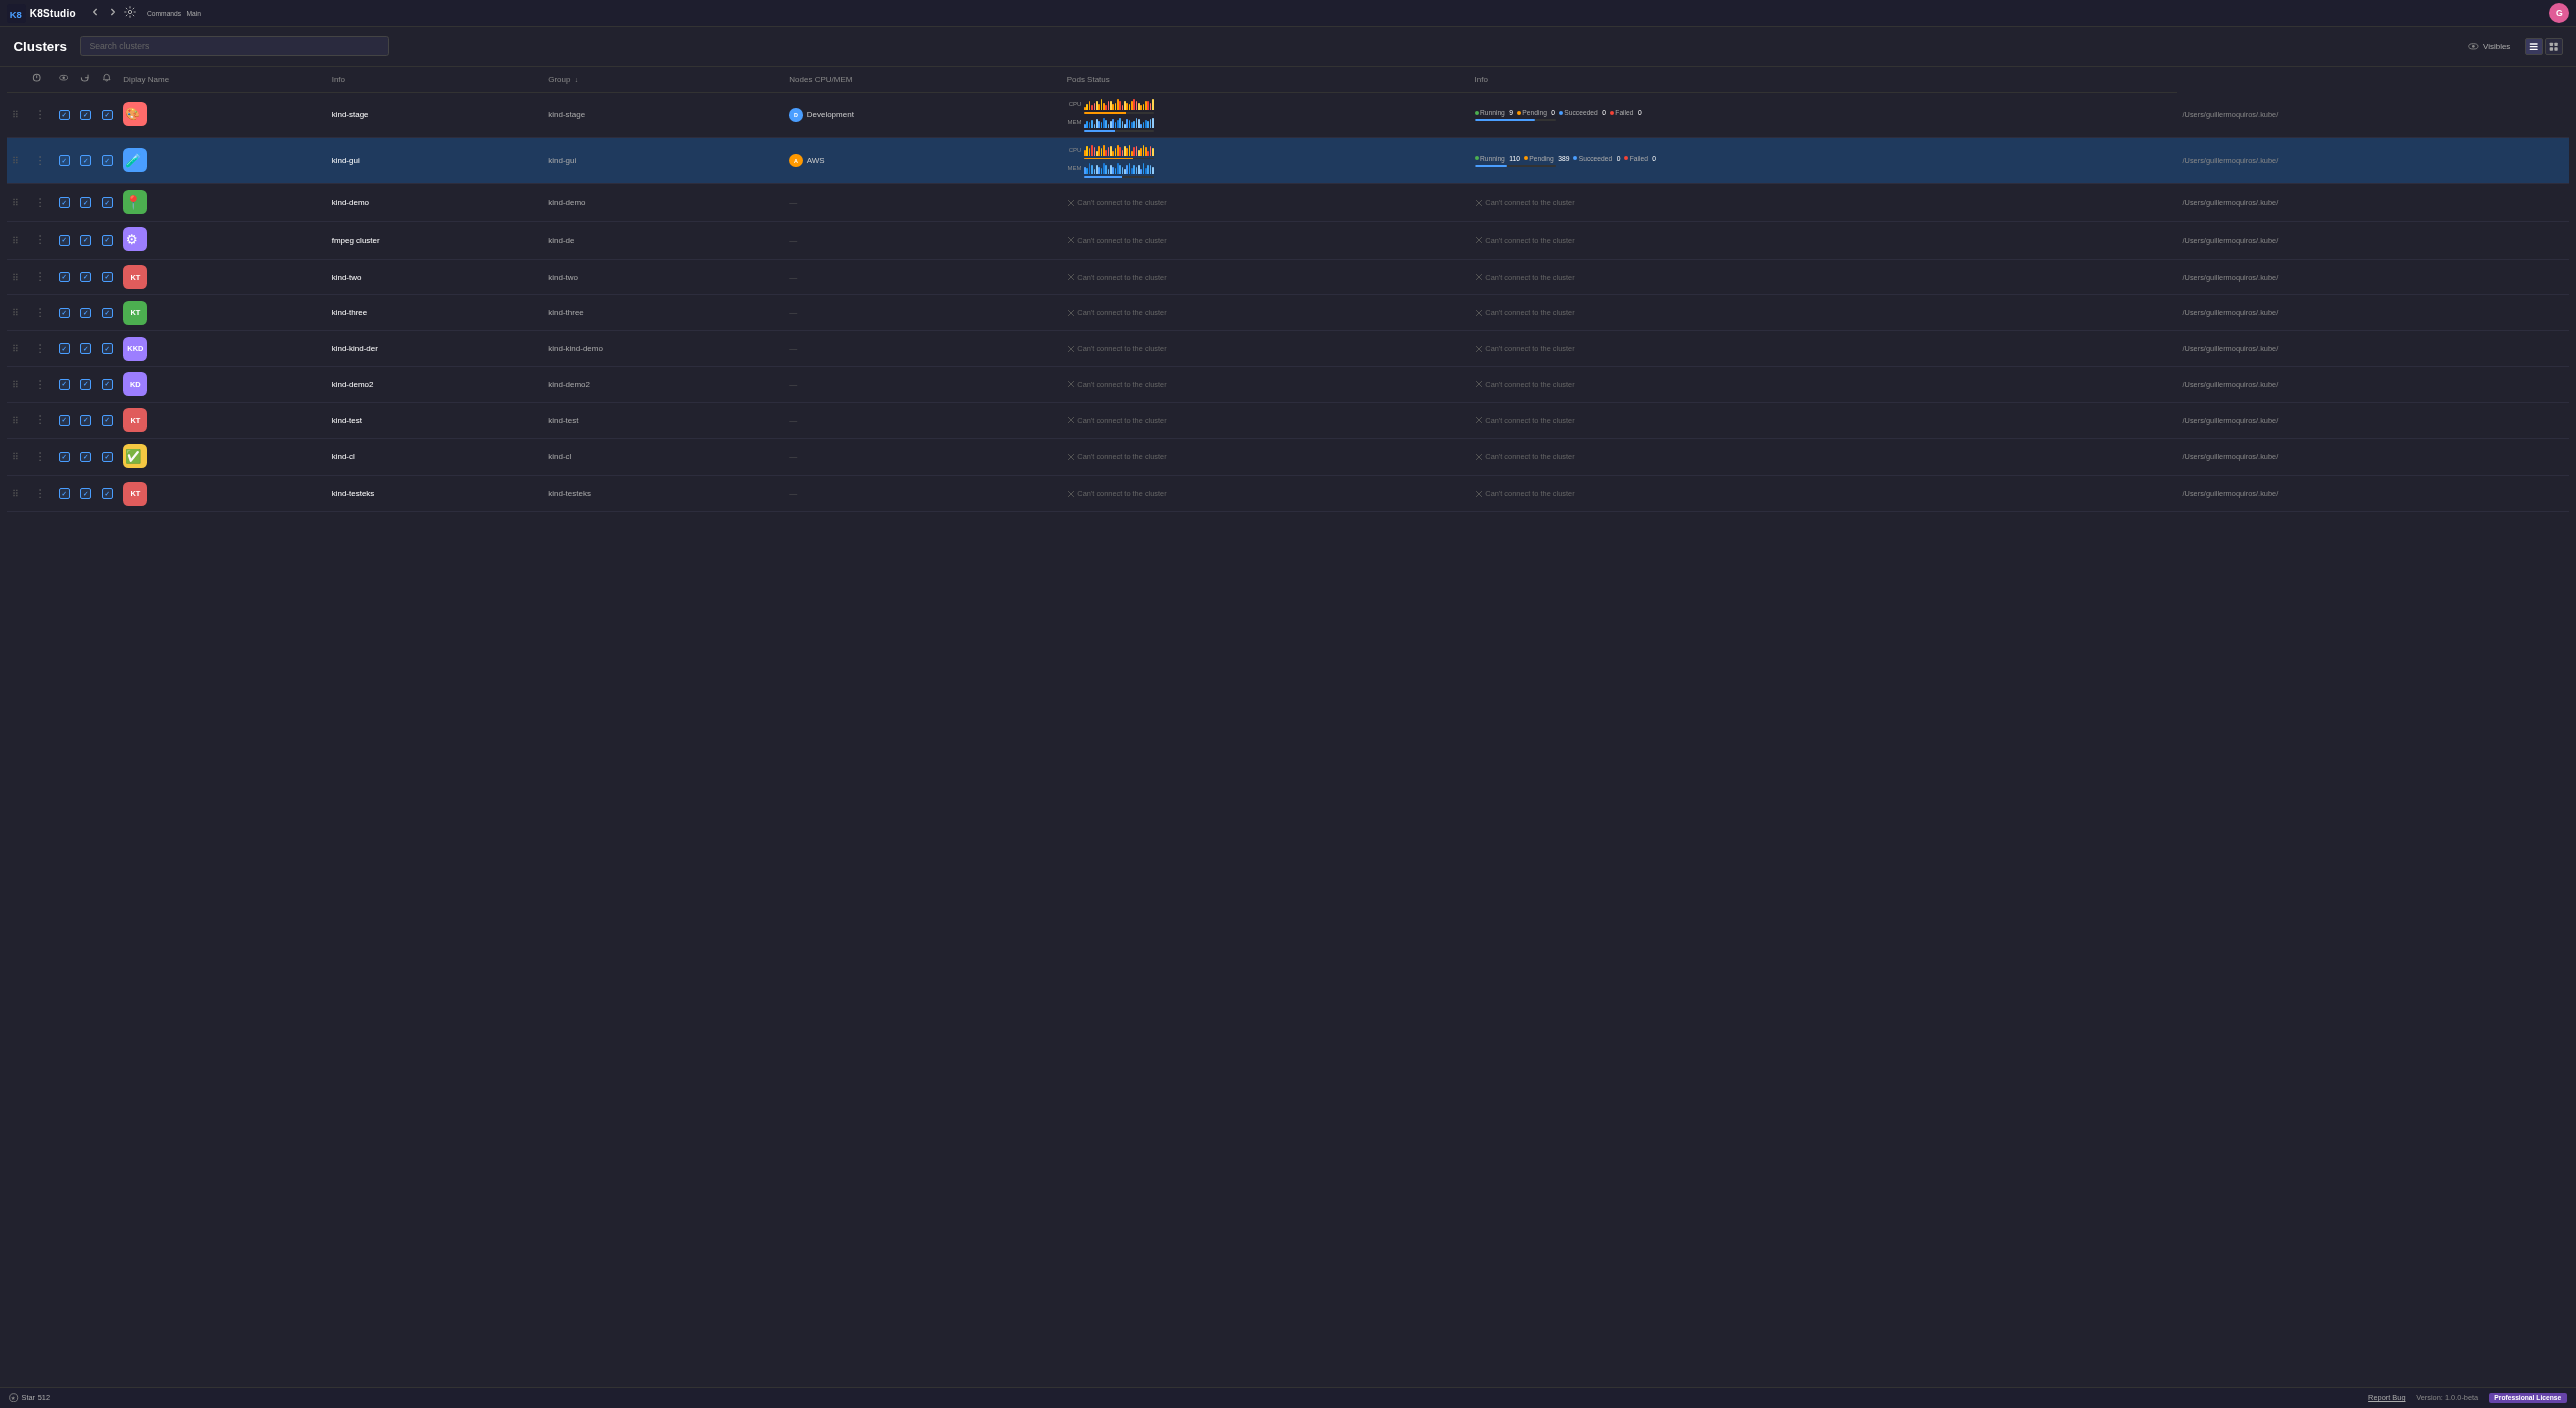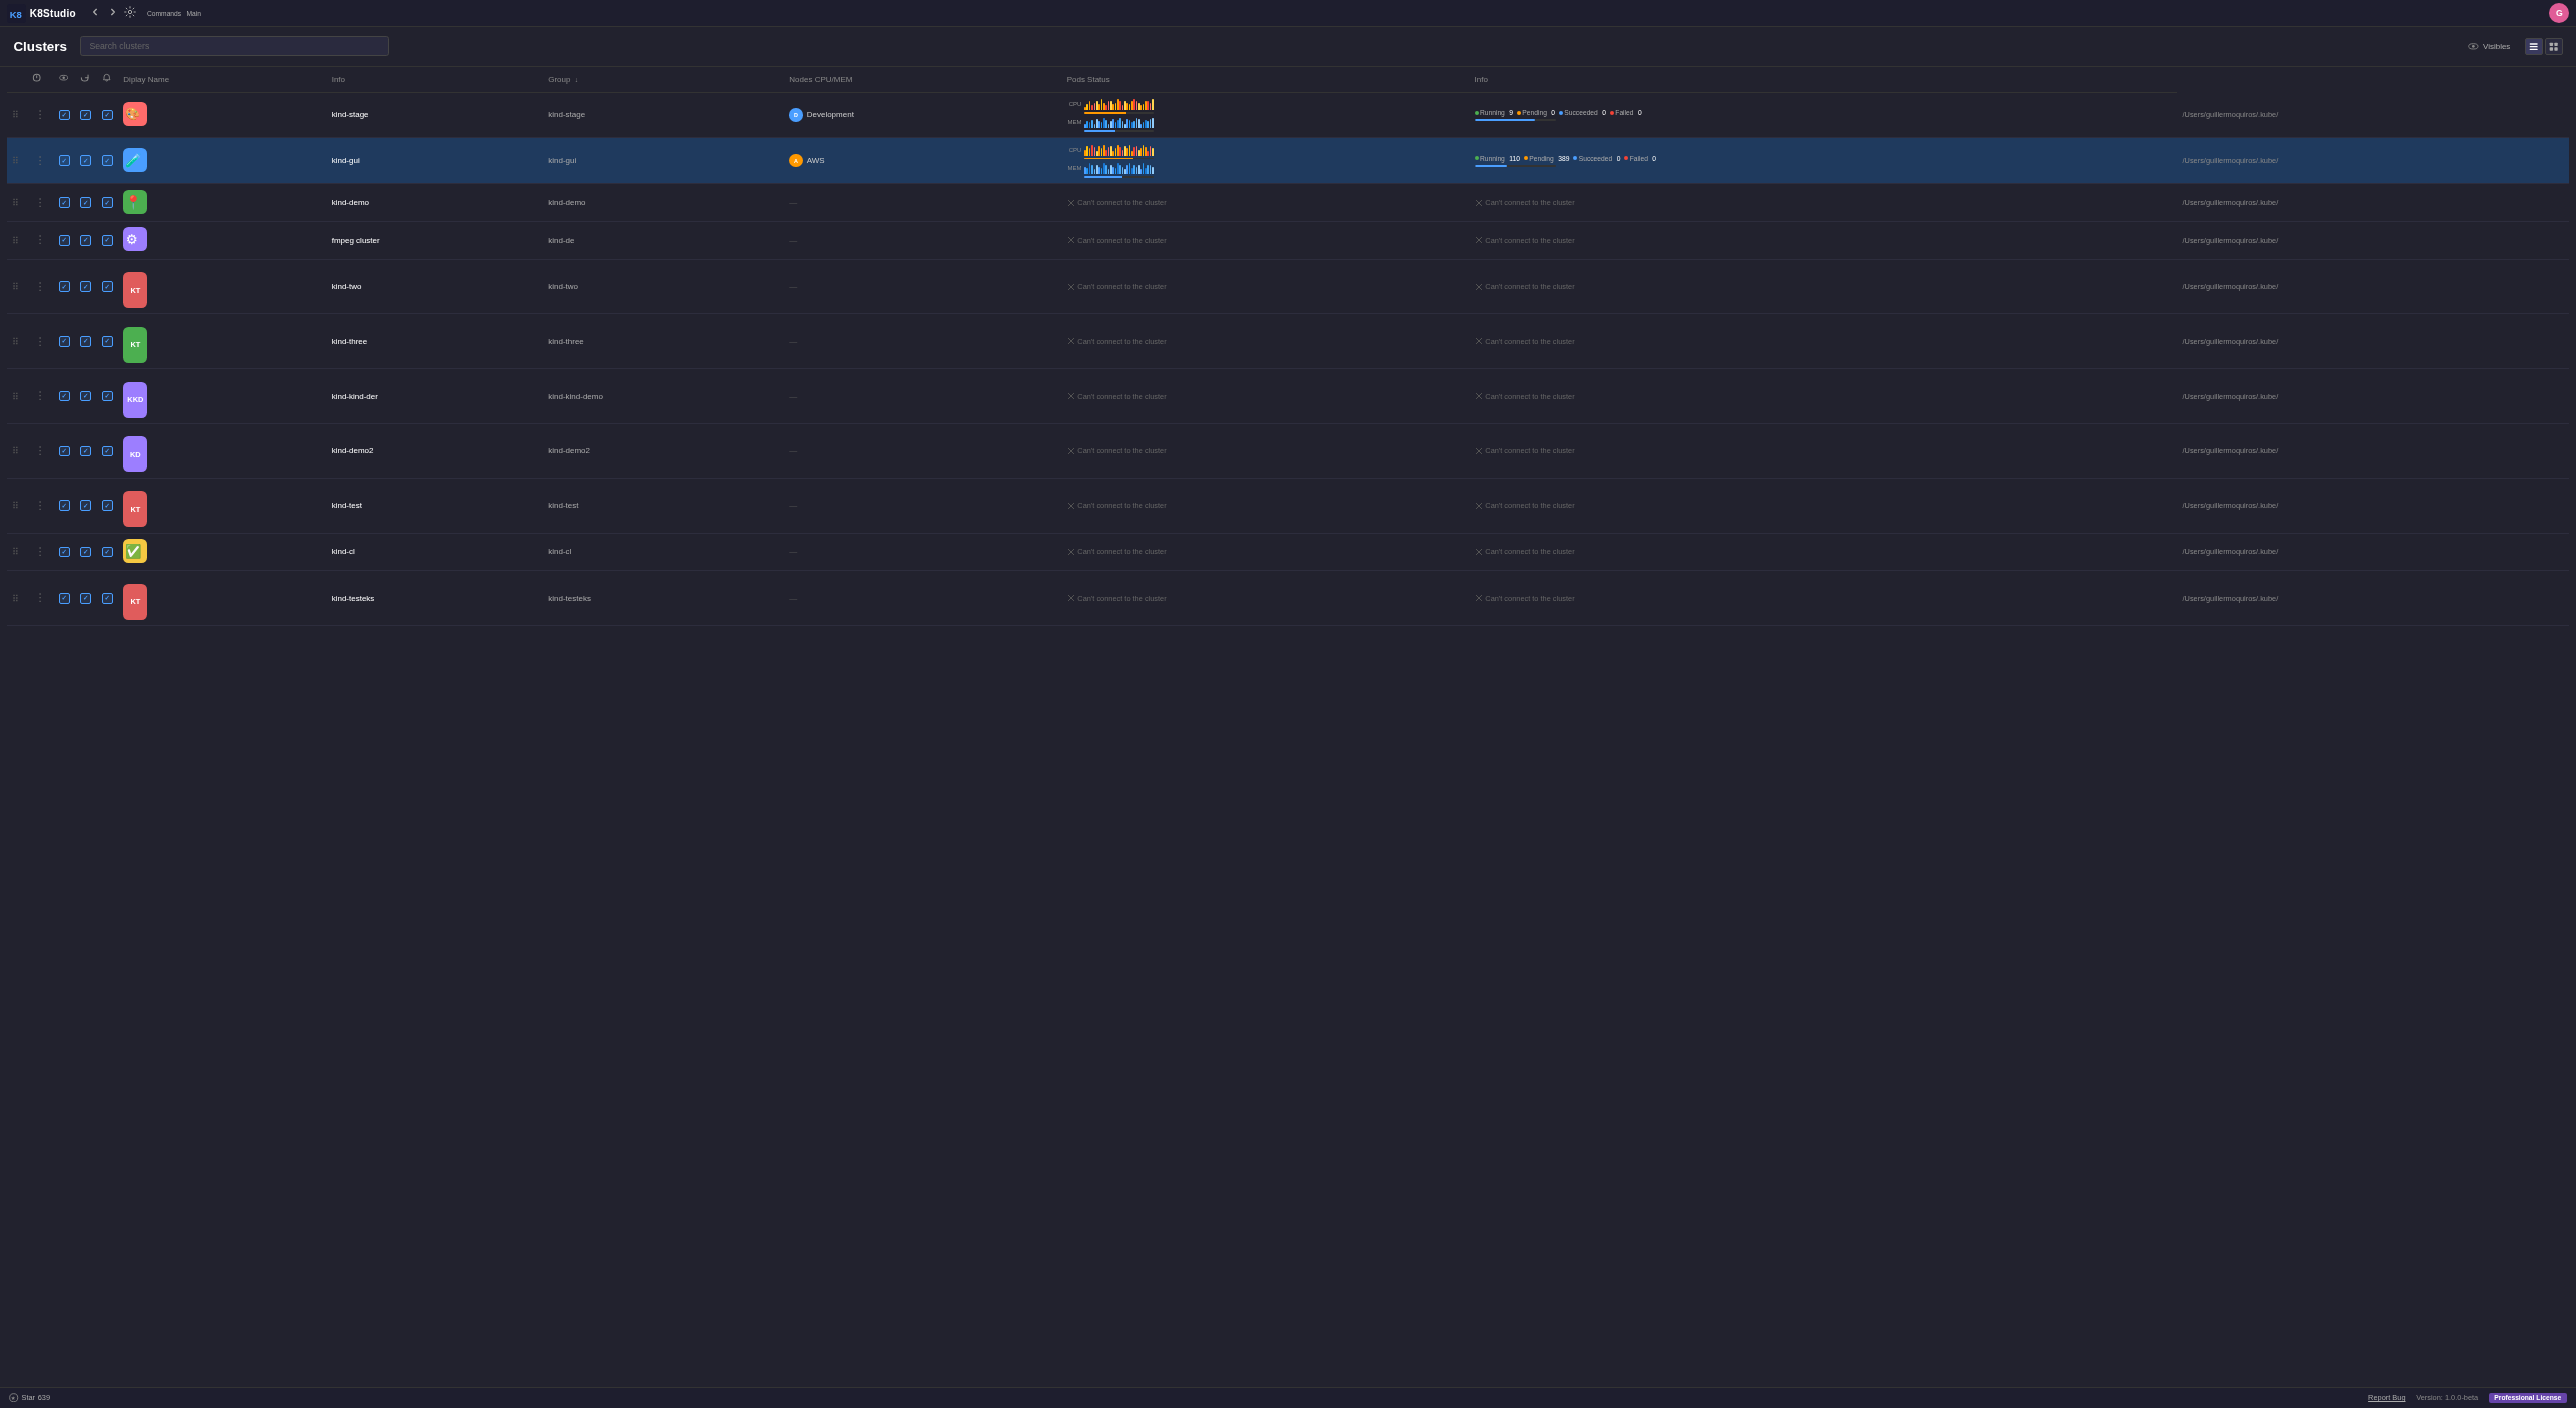--- a/index.html
+++ b/index.html
@@ -247,29 +247,28 @@
       cursor: pointer;
     }
     .checkbox::after {
       content: '✓';
       color: #4a9eff;
       font-size: 6.7px;
       font-weight: 700;
     }
     .cluster-icon {
       width: 24px;
-      height: 36px;
+      height: 24px;
       border-radius: 5.4px;
       display: flex;
       align-items: center;
       justify-content: center;
       font-size: 6.7px;
       font-weight: 700;
       overflow: hidden;
-      margin-top: 7px;
     }
     .cluster-name {
       color: #fff;
       font-weight: 500;
     }
     .cluster-info {
       color: #aaa;
     }
     .group-badge {
       display: flex;
@@ -1028,21 +1027,21 @@
   </div>
 </div>
 
 <div id="footer">
   <div class="footer-star">
     <svg width="9.4" height="9.4" viewBox="0 0 14 14" fill="none" style="font-size:11px">
       <circle cx="7" cy="7" r="6" stroke="#888" stroke-width="1.3"></circle>
       <text x="2.5" y="11" font-size="8" fill="#888">★</text>
     </svg>
     <span>Star</span>
-    <span>639</span>
+    <span>512</span>
   </div>
 
   <div class="footer-right">
     <span class="footer-link">Report Bug</span>
     <span>Version: 1.0.0-beta</span>
     <span class="professional-badge">Professional License</span>
   </div>
 </div>
 
 

